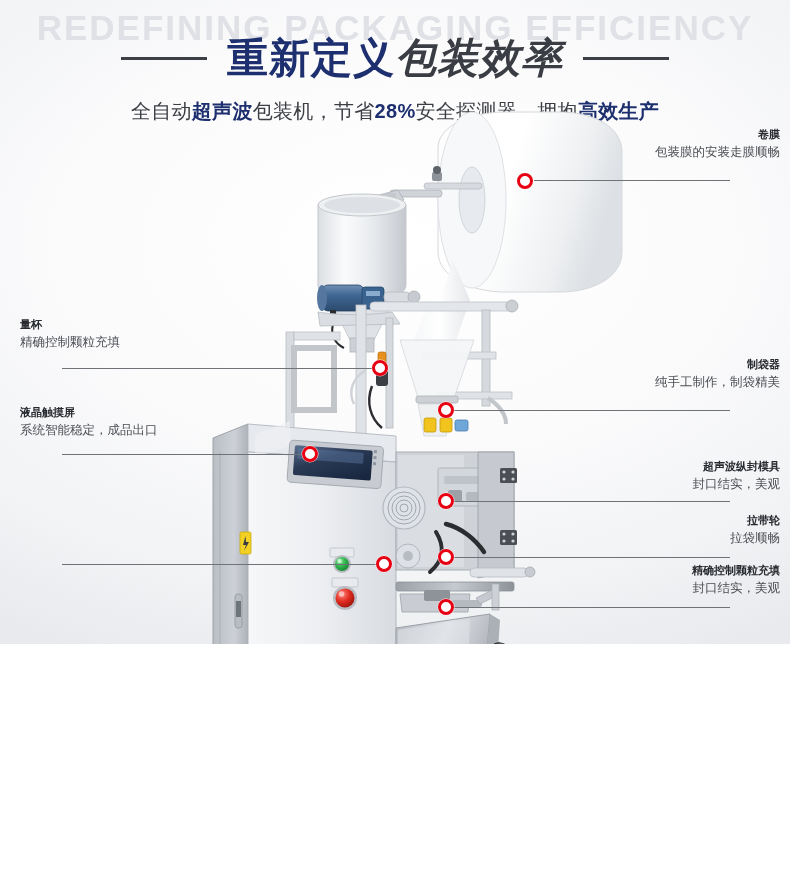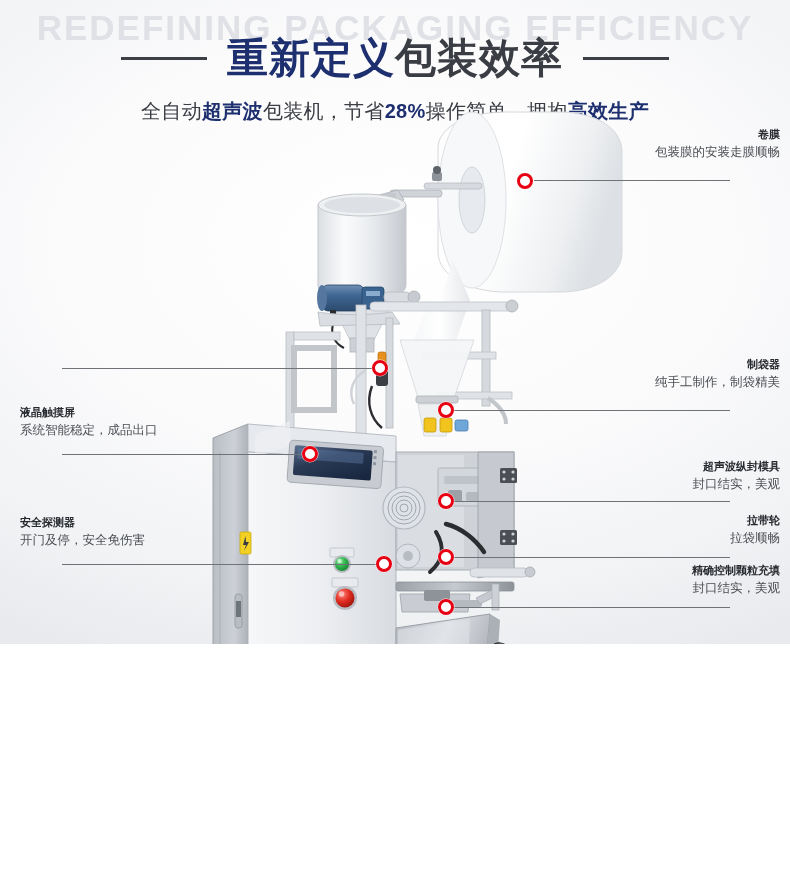--- a/index.html
+++ b/index.html
@@ -24,21 +24,21 @@
   .title-row{
     position:absolute;top:38px;left:0;width:790px;
     display:flex;align-items:center;justify-content:center;gap:20px;
   }
   .title-rule{width:86px;height:3px;background:#3c3f45;}
   .main-title{
     font-size:41px;font-weight:bold;letter-spacing:1px;white-space:nowrap;
     line-height:1;
   }
   .t-blue{color:#1d2f6f;}
-  .t-dark{color:#3a3d43;}
+  .t-dark{color:#3a3d43;font-style:italic;}
   .subtitle{
     position:absolute;top:98px;left:0;width:790px;text-align:center;
     font-size:20px;color:#3a3d43;white-space:nowrap;letter-spacing:.3px;
   }
   .subtitle b{color:#1d2f6f;font-weight:bold;}
   
   .machine{position:absolute;left:0;top:0;width:790px;height:874px;}
   
   .callout{position:absolute;}
   .callout .ttl{
@@ -72,21 +72,21 @@
 
   <div class="title-row">
     <div class="title-rule"></div>
     <div class="main-title">
       <span class="t-blue">重新定义</span><span class="t-dark">包装效率</span>
     </div>
     <div class="title-rule"></div>
   </div>
 
   <div class="subtitle">
-    <span>全自动</span><b>超声波</b><span>包装机，节省</span><b>28%</b><span>操作简单，拥抱</span><b>高效生产</b>
+    <span>全自动</span><b>超声波</b><span>包装机，节省</span><b>28%</b><span>安全探测器，拥抱</span><b>高效生产</b>
   </div>
 
   <div class="floor-shadow"></div>
 
   <svg class="machine" viewBox="0 0 790 874">
     <defs>
       <linearGradient id="gMetal" x1="0" y1="0" x2="1" y2="0">
         <stop offset="0" stop-color="#e9ebee"></stop>
           <stop offset=".35" stop-color="#fbfbfc"></stop>
         <stop offset=".7" stop-color="#dfe2e6"></stop>
@@ -445,28 +445,28 @@
     <div class="sub">拉袋顺畅</div>
   </div>
 
   <div class="callout right" style="right:10px;top:564px;">
     <div class="ttl">精确控制颗粒充填</div>
     <div class="sub">封口结实，美观</div>
   </div>
 
 
 
+  <div class="callout left" style="left:20px;top:318px;">
+    <div class="ttl">量杯</div>
+    <div class="sub">精确控制颗粒充填</div>
+  </div>
 
   <div class="callout left" style="left:20px;top:406px;">
     <div class="ttl">液晶触摸屏</div>
     <div class="sub">系统智能稳定，成品出口</div>
   </div>
 
-  <div class="callout left" style="left:20px;top:516px;">
-    <div class="ttl">安全探测器</div>
-    <div class="sub">开门及停，安全免伤害</div>
-  </div>
 
   <div class="callout left" style="left:20px;top:676px;">
     <div class="ttl">成品出口</div>
   </div>
 
 </div>
 
 </body></html>

